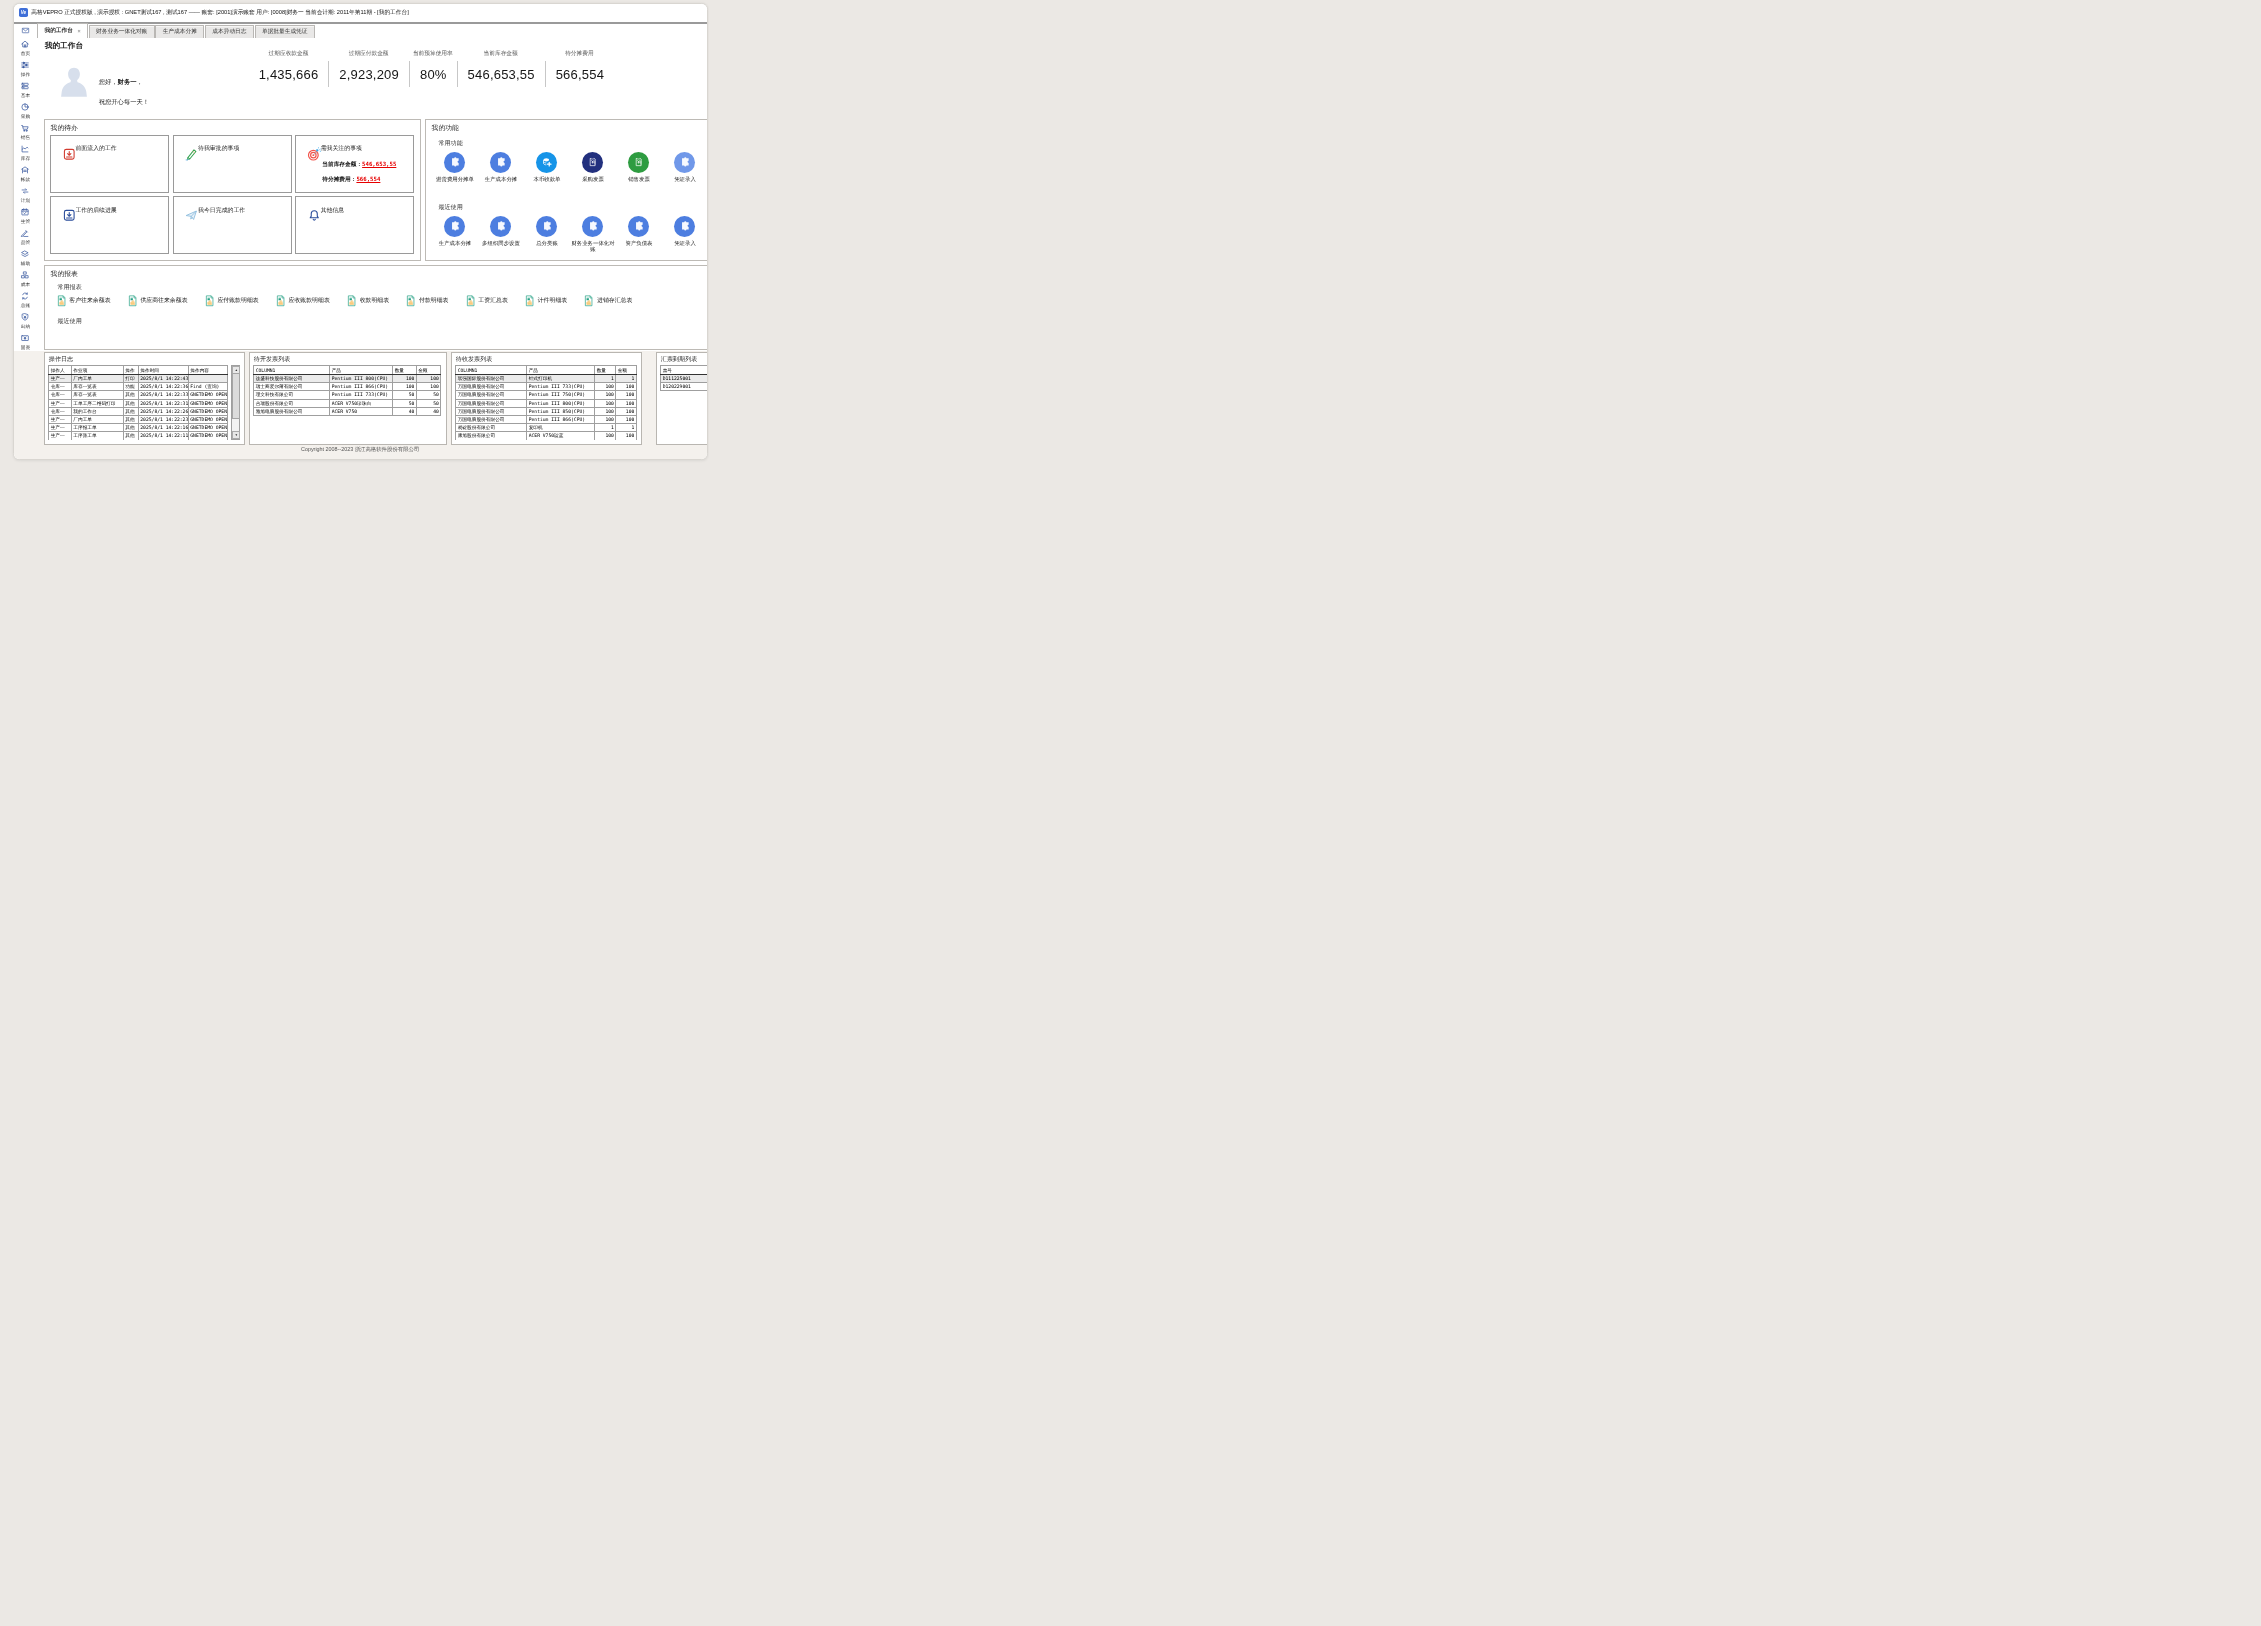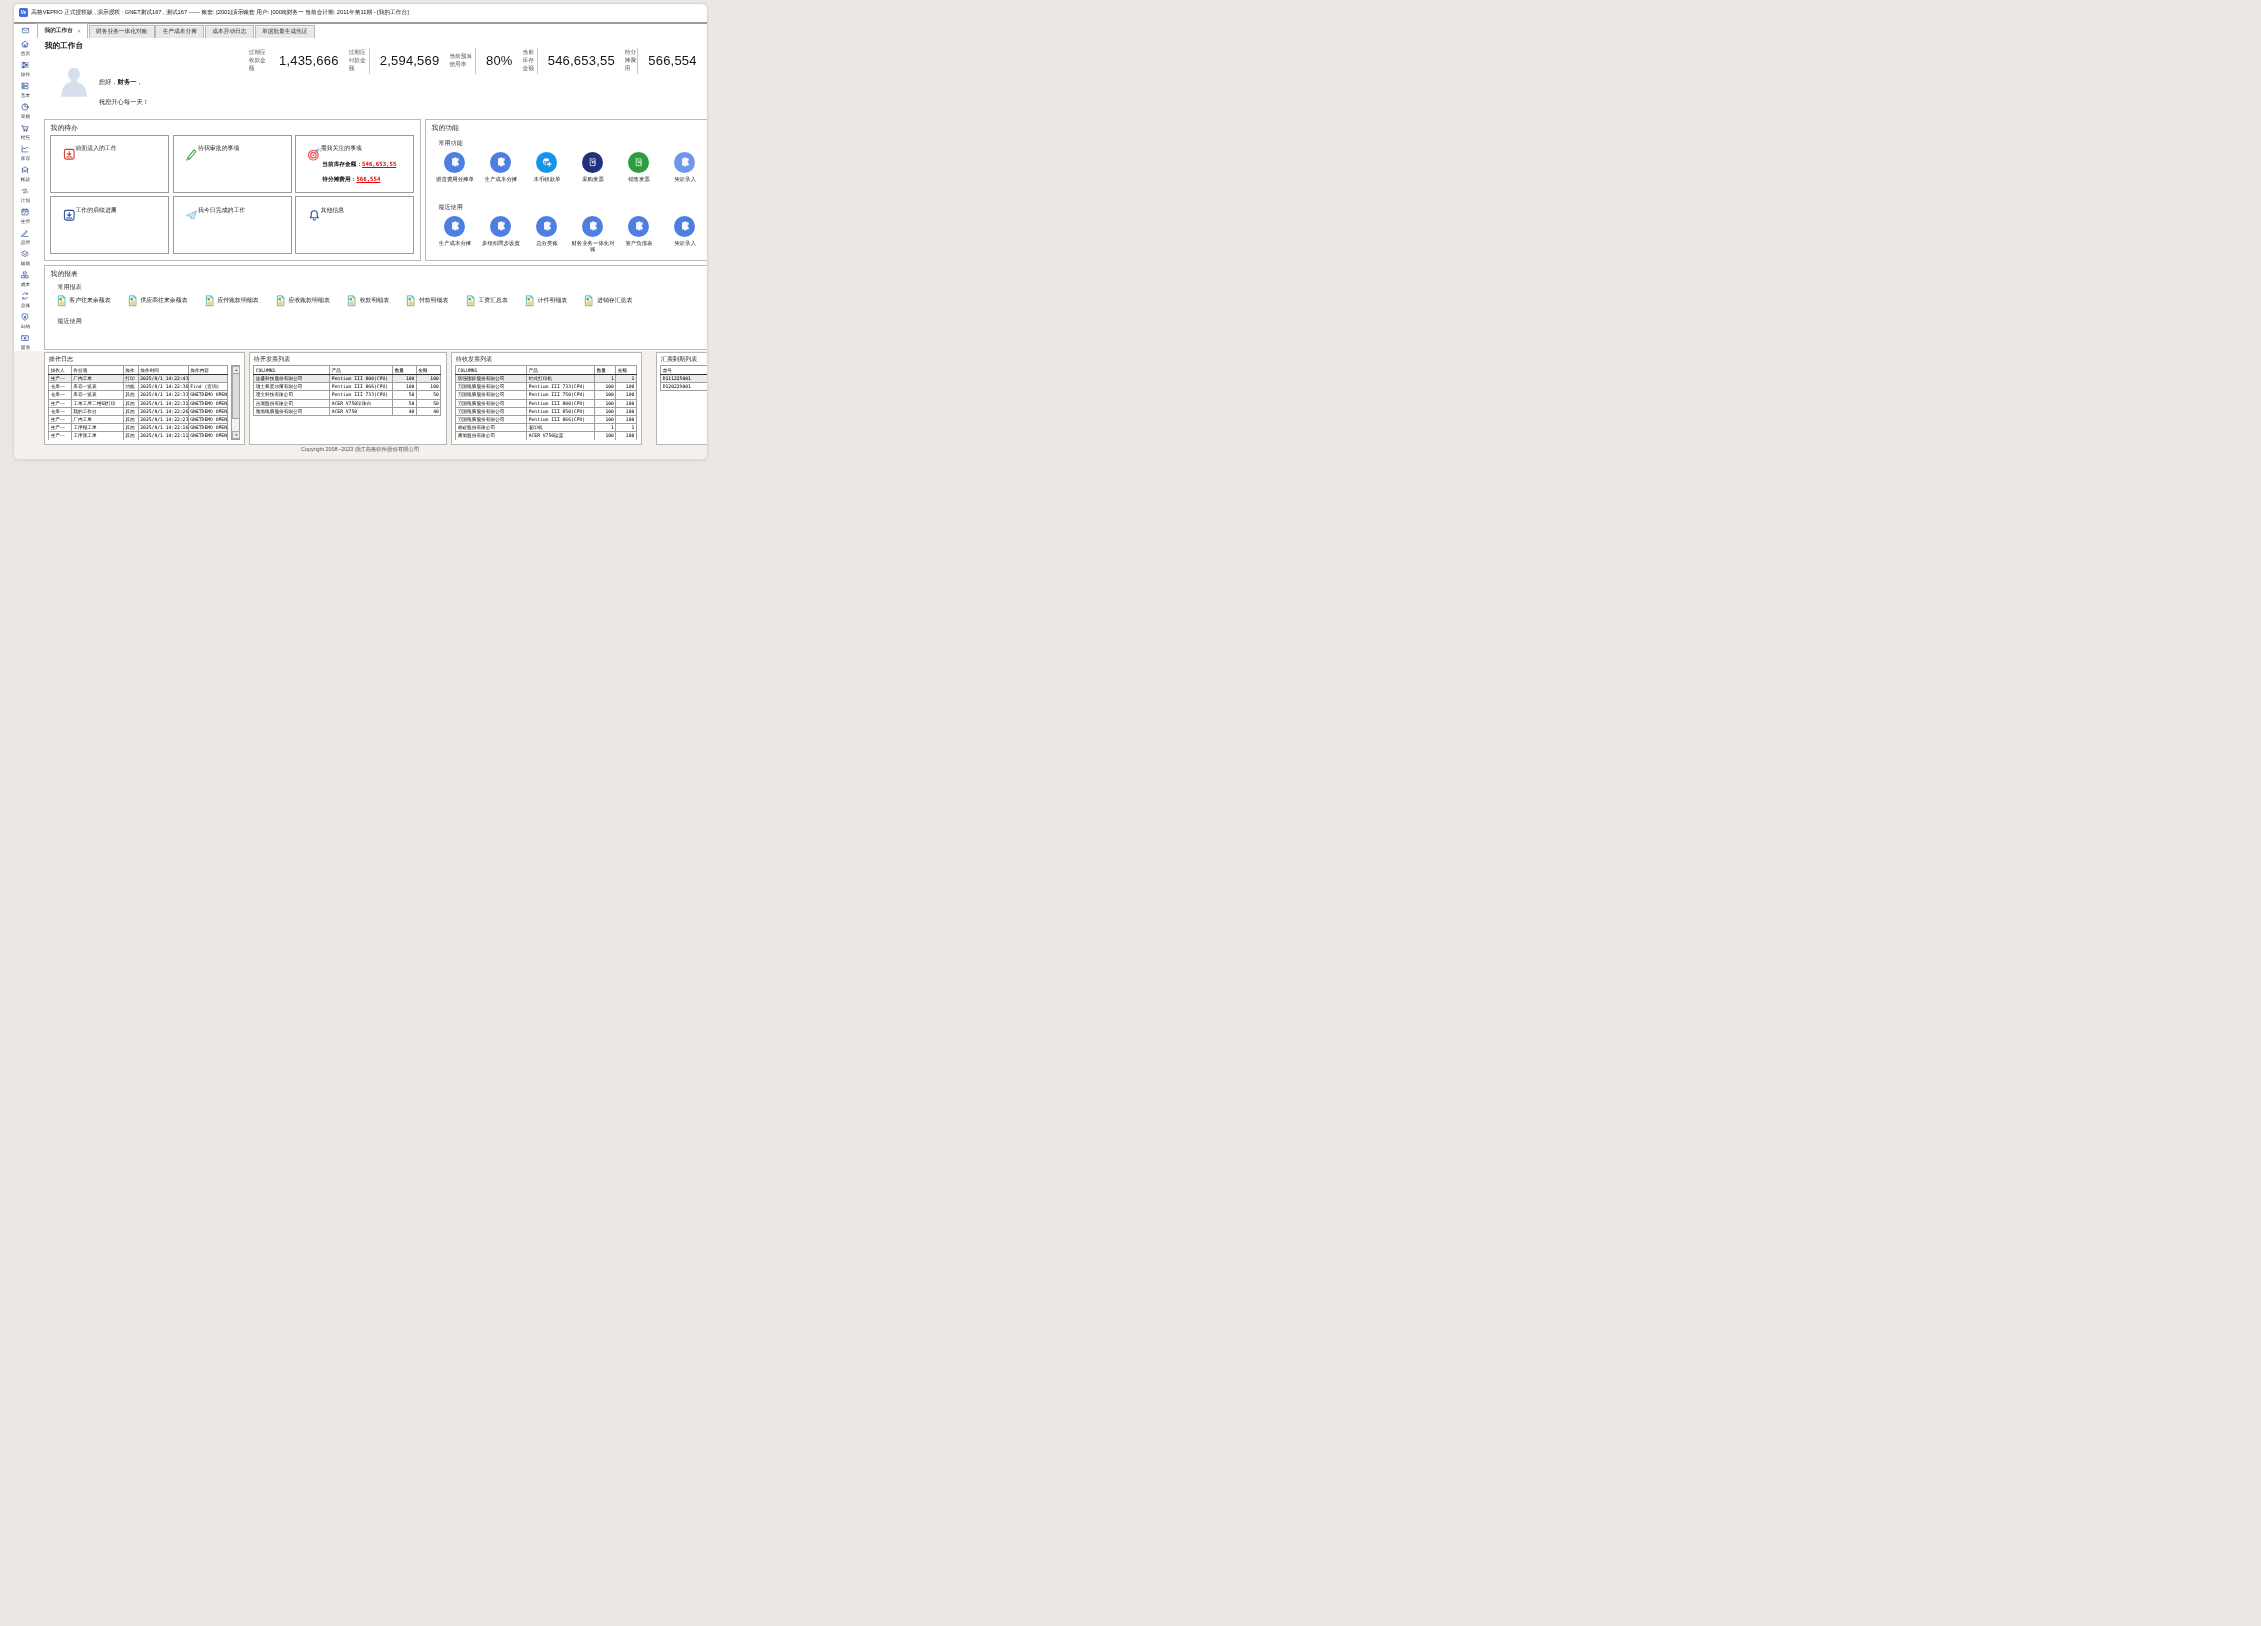--- a/index.html
+++ b/index.html
@@ -30,21 +30,21 @@
   .side-item{width:23.5px;height:21px;display:flex;flex-direction:column;align-items:center;justify-content:flex-start;cursor:pointer;}
   .side-item svg{width:10px;height:10px;flex:none;}
   .side-item .lbl{font-size:4.7px;color:#333;line-height:5.4px;margin-top:0.5px;white-space:nowrap;}
   
   .page-title{position:absolute;left:31px;top:37px;font-size:7.7px;font-weight:bold;color:#1c1c1c;}
   .avatar{position:absolute;left:46px;top:62px;width:28px;height:37px;}
   .greet{position:absolute;left:85px;top:68px;font-size:6.3px;color:#222;line-height:20px;}
   .greet b{font-weight:bold;}
   
   .kpis{position:absolute;left:235px;top:44px;display:flex;}
-  .kpi{display:flex;align-items:center;}
+  .kpi{display:flex;flex-direction:column;align-items:center;}
   .kpi .k-label{font-size:5.7px;color:#555;height:13.6px;display:flex;align-items:center;}
   .kpi .k-val{font-size:13px;font-weight:300;color:#161616;letter-spacing:0.2px;height:26px;display:flex;align-items:center;
     padding:0 10px;font-family:"Liberation Sans","DejaVu Sans",sans-serif;}
   .kpi + .kpi .k-val{border-left:0.5px solid #c7c7c7;}
   
   .panel{position:absolute;background:#fff;border:0.5px solid #bdbab5;}
   .panel-h{position:absolute;left:5.9px;top:3.6px;font-size:6.8px;color:#2a2a2a;}
   .subhead{position:absolute;font-size:6.1px;color:#333;}
   
   #todo-panel{left:30px;top:115px;width:375px;height:140px;}
@@ -289,21 +289,21 @@
     <div>祝您开心每一天！</div>
   </div>
 
   <div class="kpis" id="kpis">
       <div class="kpi">
         <div class="k-label">过期应收款金额</div>
         <div class="k-val">1,435,666</div>
       </div>
       <div class="kpi">
         <div class="k-label">过期应付款金额</div>
-        <div class="k-val">2,594,569</div>
+        <div class="k-val">2,923,209</div>
       </div>
       <div class="kpi">
         <div class="k-label">当前预算使用率</div>
         <div class="k-val">80%</div>
       </div>
       <div class="kpi">
         <div class="k-label">当前库存金额</div>
         <div class="k-val">546,653,55</div>
       </div>
       <div class="kpi">

